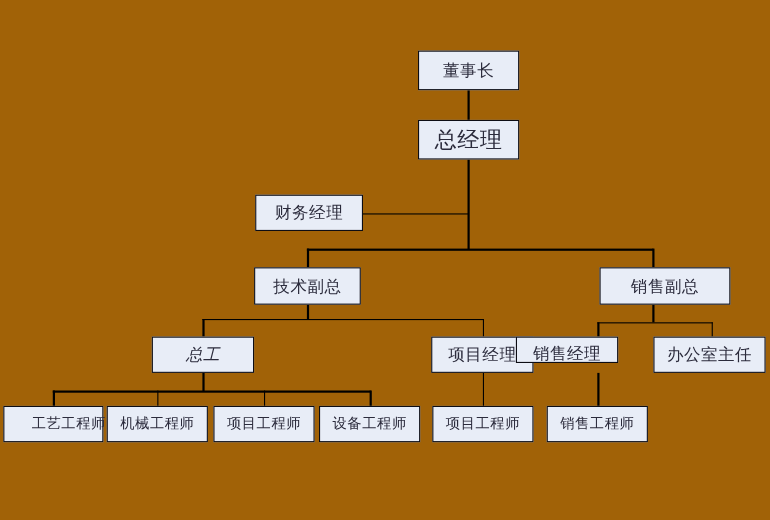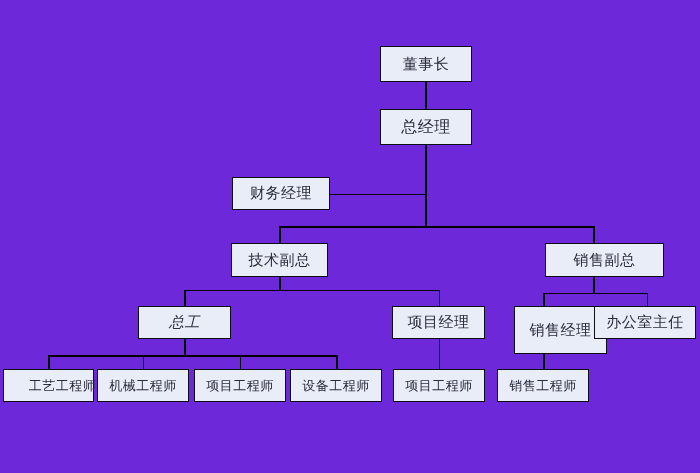--- a/index.html
+++ b/index.html
@@ -10,39 +10,39 @@
   body {
     width: 700px;
     height: 473px;
     font-family: "DejaVu Sans", "Liberation Sans", sans-serif;
     overflow: hidden;
   }
   #chart {
     position: relative;
     width: 700px;
     height: 473px;
-    background: #6d28d9;
+    background: #a16207;
   }
   .node {
     position: absolute;
     box-sizing: border-box;
     background: #e8edf7;
     border: 1.3px solid #0d0d14;
     color: #2b2b3c;
     display: flex;
     align-items: center;
     justify-content: center;
     text-align: center;
     line-height: 1;
     letter-spacing: 0.5px;
     white-space: nowrap;
     font-weight: 400;
   }
   .lvl-1 { font-size: 15px; }
-  .lvl-2 { font-size: 16px; }
+  .lvl-2 { font-size: 20px; }
   .lvl-3 { font-size: 15px; }
   .lvl-4 { font-size: 15px; }
   .lvl-6 { font-size: 13px; }
   .line {
     position: absolute;
     background: #000000;
   }
   .v { width: 1.6px; }
   .h { height: 1.6px; }
 </style>
@@ -103,21 +103,21 @@
   </div>
 
   <div class="node lvl-4" style="left:138px; top:306px; width:93px; height:33px;font-style:italic;">
     <span>总工</span>
   </div>
 
   <div class="node lvl-4" style="left:392px; top:306px; width:93px; height:33px;">
     <span>项目经理</span>
   </div>
 
-  <div class="node lvl-4" style="left:514px; top:306px; width:93px; height:48px;">
+  <div class="node lvl-4" style="left:469px; top:306px; width:93px; height:24px;align-items:flex-end;">
     <span>销售经理</span>
   </div>
 
   <div class="node lvl-4" style="left:594px; top:306px; width:102px; height:33px;">
     <span>办公室主任</span>
   </div>
 
   <div class="node lvl-6" style="left:3px; top:369px; width:91px; height:33px;padding-left:28px;">
     <span>工艺工程师</span>
   </div>

